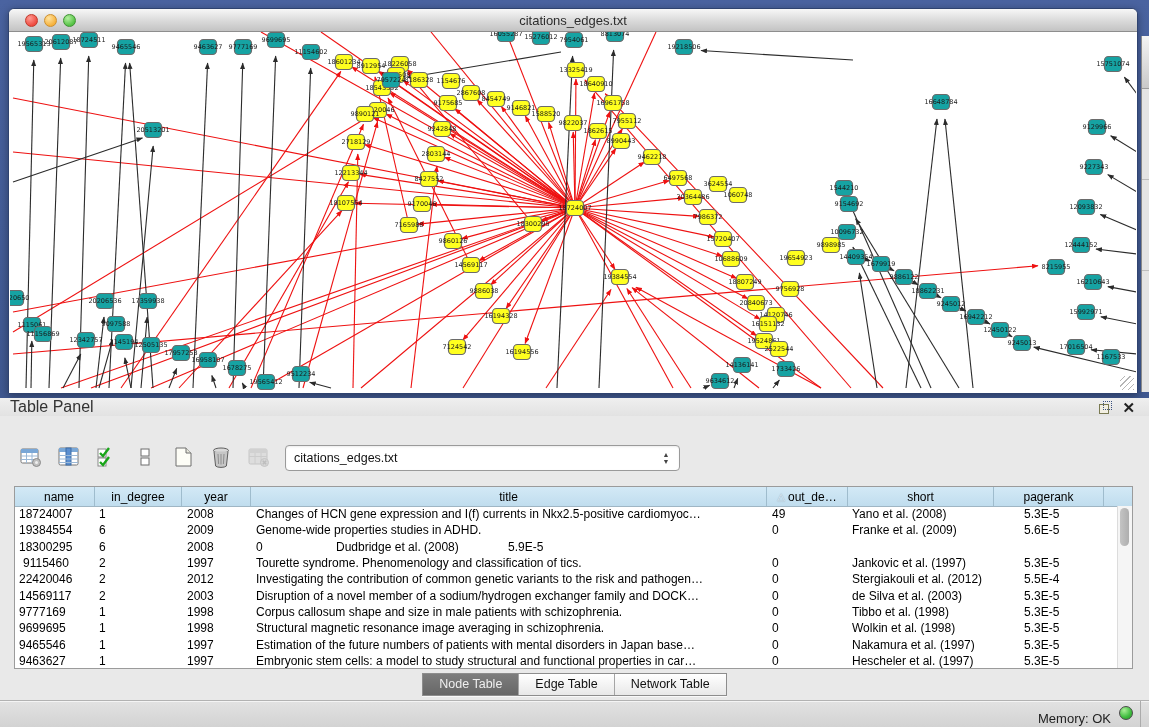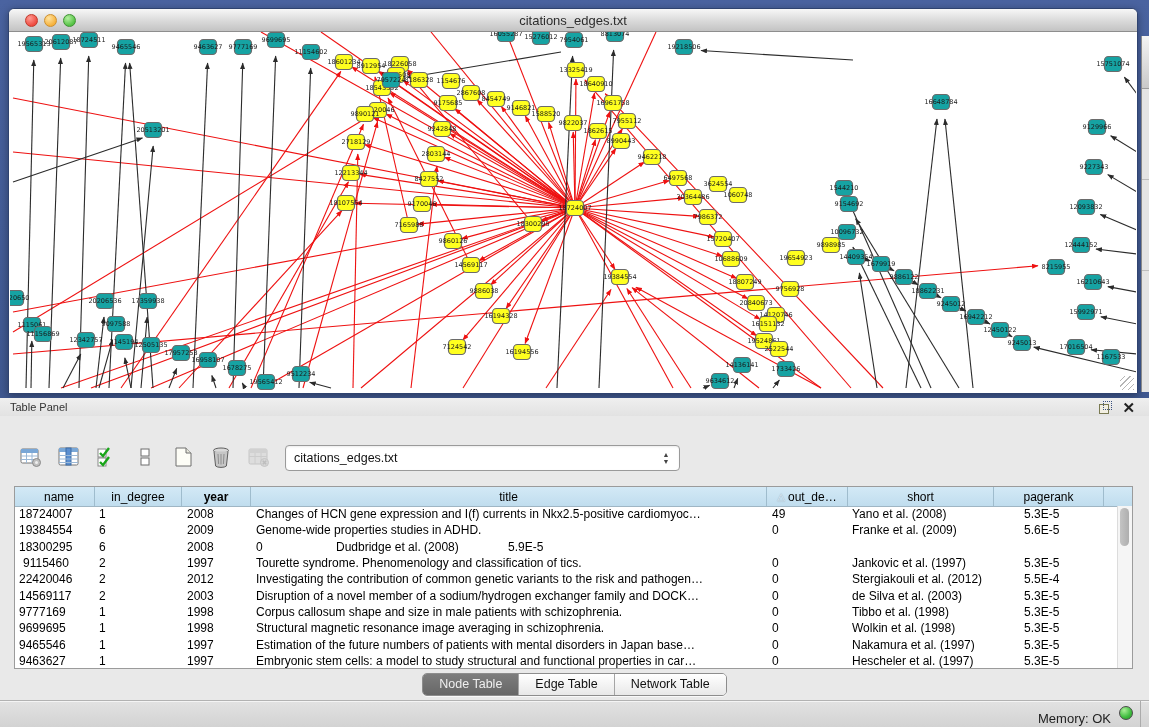--- a/index.html
+++ b/index.html
@@ -24,21 +24,21 @@
   .canvas{position:absolute;left:1px;top:23px;width:1126px;height:360px;background:#fff;overflow:hidden;}
   .grip{position:absolute;right:2px;bottom:2px;width:14px;height:14px;
         background:repeating-linear-gradient(135deg,transparent 0 3px,#b5b5b5 3px 4px);}
   .sliver{position:absolute;left:1141px;top:36px;width:8px;height:356px;background:#e4e4e4;border-left:1px solid #8a8a8a;}
   .sliver .cap{height:52px;background:linear-gradient(180deg,#f4f4f4,#c9c9c9);border-bottom:1px solid #9b9b9b;}
   .sliver .ln{height:1px;background:#bdbdbd;margin-top:90px;}
   
   .panel-header{position:absolute;left:0;top:398px;width:1149px;height:18px;
                 background:linear-gradient(180deg,#efefef,#e2e2e2);border-bottom:1px solid #c8c8c8;
                 display:flex;align-items:center;}
-  .panel-title{font-size:11px;color:#333;padding-left:10px;flex:1;}
+  .panel-title{font-size:16px;color:#333;padding-left:10px;flex:1;}
   .panel-btns{display:flex;align-items:center;gap:10px;padding-right:14px;}
   .float-ic{width:13px;height:13px;position:relative;cursor:pointer;}
   .float-ic .sq1{position:absolute;left:0;bottom:0;width:8px;height:8px;background:#f2efe2;border:1px solid #7a7a52;}
   .float-ic .sq2{position:absolute;right:0;top:0;width:7px;height:7px;border:1px dotted #39507e;}
   .close-x{font-size:15px;font-weight:bold;color:#222;line-height:13px;cursor:pointer;}
   .panel-body{position:absolute;left:0;top:416px;width:1149px;height:284px;background:#e9e9e9;}
   
   .toolbar{position:absolute;left:18px;top:26px;height:30px;display:flex;align-items:center;gap:12px;}
   .tb-ic{width:26px;height:26px;display:flex;align-items:center;justify-content:center;cursor:pointer;}
   .combo{position:absolute;left:285px;top:29px;width:393px;height:24px;background:#fff;
@@ -56,21 +56,21 @@
       display:flex;align-items:center;justify-content:center;cursor:pointer;overflow:hidden;white-space:nowrap;}
   .th .sort{color:#f2f8fc;text-shadow:0 0 1px #49708c;margin-right:3px;font-size:10px;}
   .tbl-body{position:absolute;left:0;top:19px;right:14px;bottom:0;overflow:hidden;}
   .tr{display:flex;height:16.3px;align-items:center;cursor:default;}
   .td{box-sizing:border-box;font-size:12px;color:#000;white-space:nowrap;overflow:hidden;flex-shrink:0;}
   .vscroll{position:absolute;right:0;top:19px;bottom:0;width:14px;background:#f5f5f5;border-left:1px solid #dcdcdc;}
   .vthumb{position:absolute;left:2px;top:2px;width:9px;height:38px;border-radius:5px;
           background:linear-gradient(90deg,#c4c4c4,#aeaeae);cursor:pointer;}
   
   .tabs{position:absolute;left:0;top:257px;width:100%;display:flex;justify-content:center;}
-  .seg{display:flex;border:1px solid #8d8d8d;border-radius:5px;overflow:hidden;
+  .seg{display:flex;border:1px solid #8d8d8d;border-radius:0;overflow:hidden;
        box-shadow:0 1px 0 rgba(255,255,255,.7);}
   .seg .tab{padding:3px 16px;font-size:12.5px;background:linear-gradient(180deg,#ffffff,#e8e8e8);
             color:#111;border-right:1px solid #a5a5a5;cursor:pointer;line-height:15px;}
   .seg .tab:last-child{border-right:none;}
   .seg .tab.active{background:linear-gradient(180deg,#7d7d7d,#676767);color:#efefef;}
   
   .statusbar{position:absolute;left:0;top:700px;width:1149px;height:27px;
              background:linear-gradient(180deg,#e2e2e2,#d2d2d2);border-top:1px solid #b2b2b2;
              box-shadow:inset 0 1px 0 #f4f4f4;}
   .mem{position:absolute;right:38px;top:10px;font-size:13px;color:#222;}
@@ -552,21 +552,21 @@
   </div>
 
   <div class="tbl-wrap">
     <div class="tbl-head" id="tbl-head">
         <div class="th" style="width: 80px; padding-left: 9px;">
           <span>name</span>
         </div>
         <div class="th" style="width: 87px;">
           <span>in_degree</span>
         </div>
-        <div class="th" style="width: 69px; font-weight: bold;">
+        <div class="th" style="width: 69px;">
           <span>year</span>
         </div>
         <div class="th" style="width: 516px;">
           <span>title</span>
         </div>
         <div class="th" style="width: 81px;">
           <span class="sort">△</span>
           <span>out_de…</span>
         </div>
         <div class="th" style="width: 146px;">

